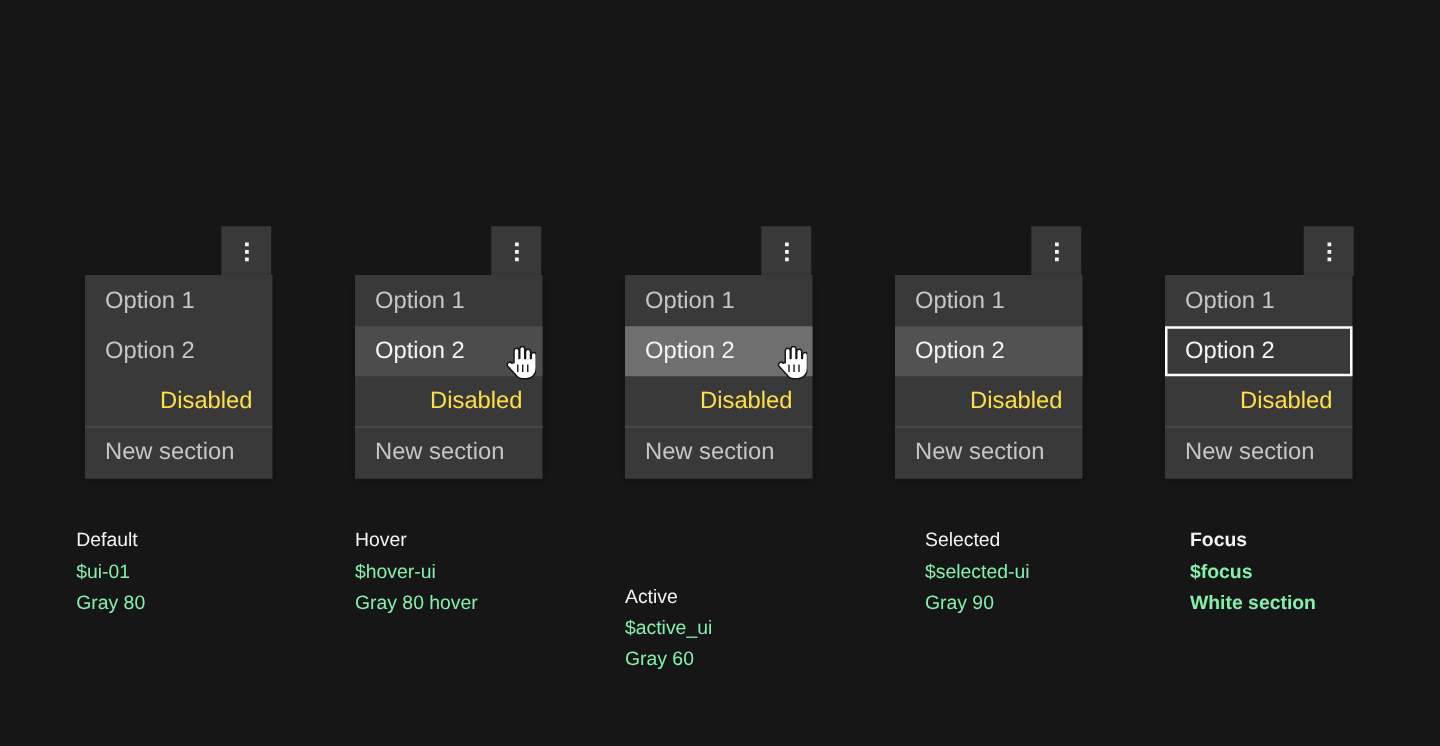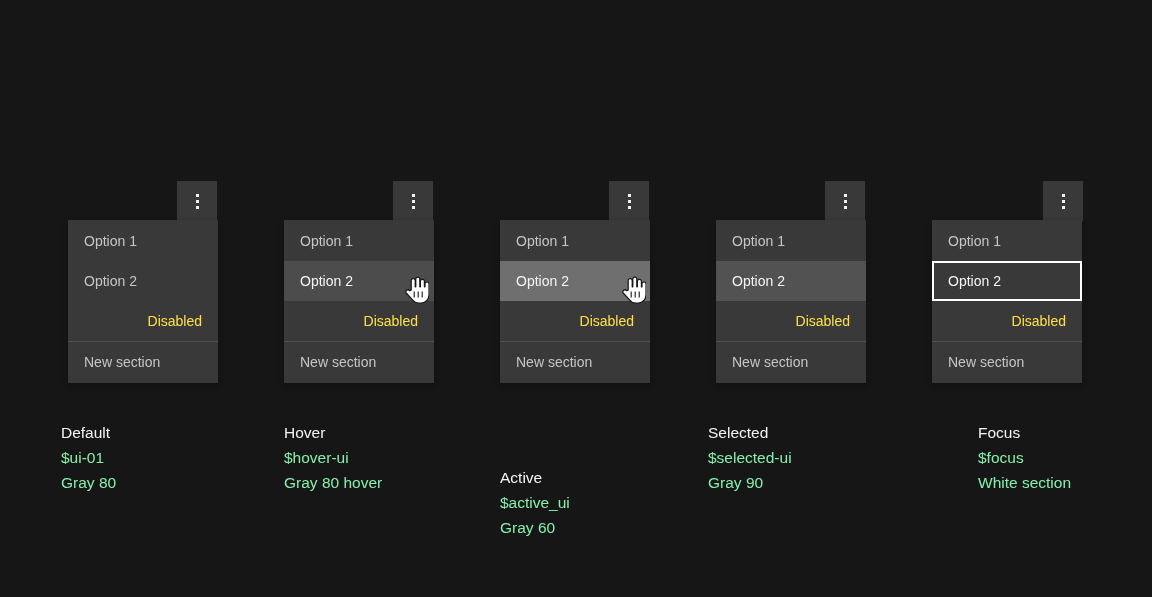--- a/index.html
+++ b/index.html
@@ -59,21 +59,21 @@
     background: #393939;
     box-shadow: 0 2px 6px rgba(0,0,0,0.3);
     padding-top: 1px;
     padding-bottom: 1px;
   }
 
   .menu-item {
     height: 40px;
     line-height: 40px;
     padding: 0 16px;
-    font-size: 14px;
+    font-size: 19px;
     color: #c6c6c6;
     white-space: nowrap;
     box-sizing: border-box;
   }
   .menu-item.disabled {
     color: #fde047;
     text-align: right;
   }
   .menu-item.hover {
     background: #4c4c4c;
@@ -210,39 +210,39 @@
         </div>
       </div>
       <div class="panel" style="left: 716px;">
         <div class="menu-item">Option 1</div>
         <div class="menu-item selected">Option 2</div>
         <div class="menu-item disabled">Disabled</div>
         <div class="divider"></div>
         <div class="menu-item">New section</div>
       </div>
     </div>
-    <div class="caption" style="left: 708px;">
+    <div class="caption" style="left: 740px;">
       <div class="state">Selected</div>
       <div class="token">$selected-ui</div>
       <div class="token">Gray 90</div>
     </div>
     <div class="menu-group" style="left: 0px;">
       <div class="trigger" style="left: 1043px;">
         <div class="dots">
           <i></i>
           <i></i>
           <i></i>
         </div>
       </div>
       <div class="panel" style="left: 932px;">
         <div class="menu-item">Option 1</div>
         <div class="menu-item focus">Option 2</div>
         <div class="menu-item disabled">Disabled</div>
         <div class="divider"></div>
         <div class="menu-item">New section</div>
       </div>
     </div>
-    <div class="caption" style="left: 978px;">
+    <div class="caption" style="left: 952px; font-weight: bold;">
       <div class="state">Focus</div>
       <div class="token">$focus</div>
       <div class="token">White section</div>
     </div>
   </div>
 
 </body></html>

